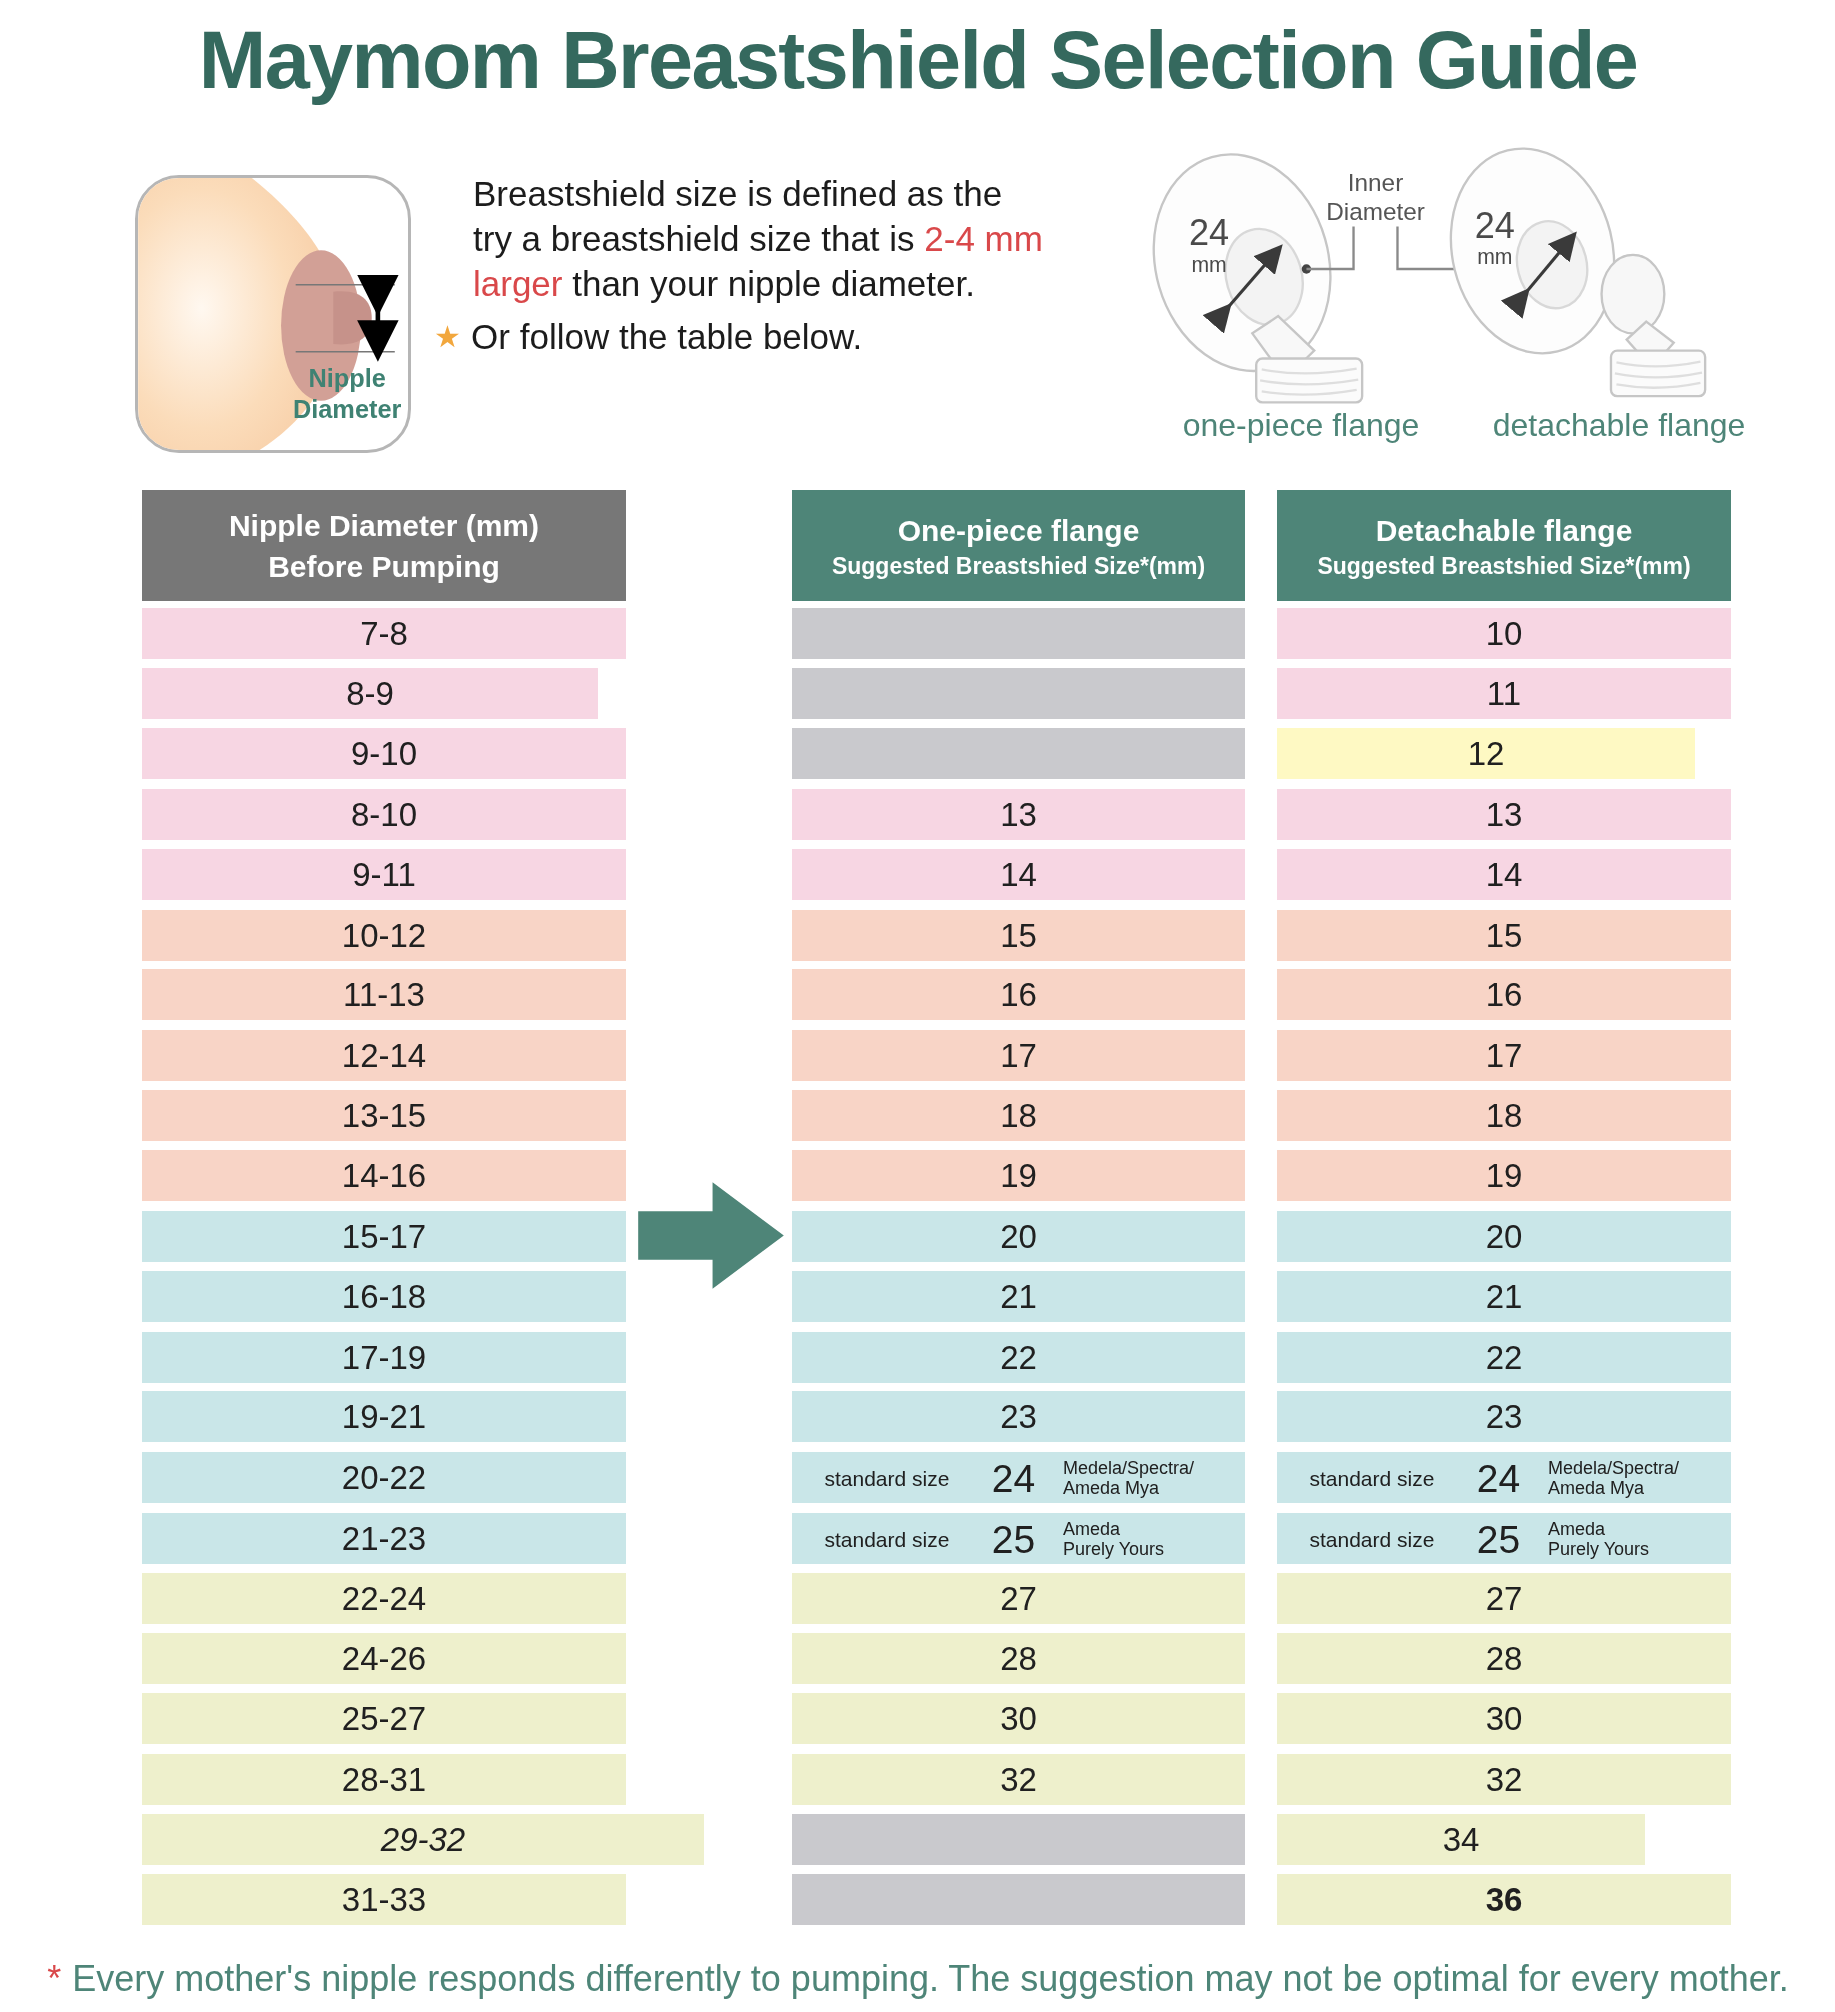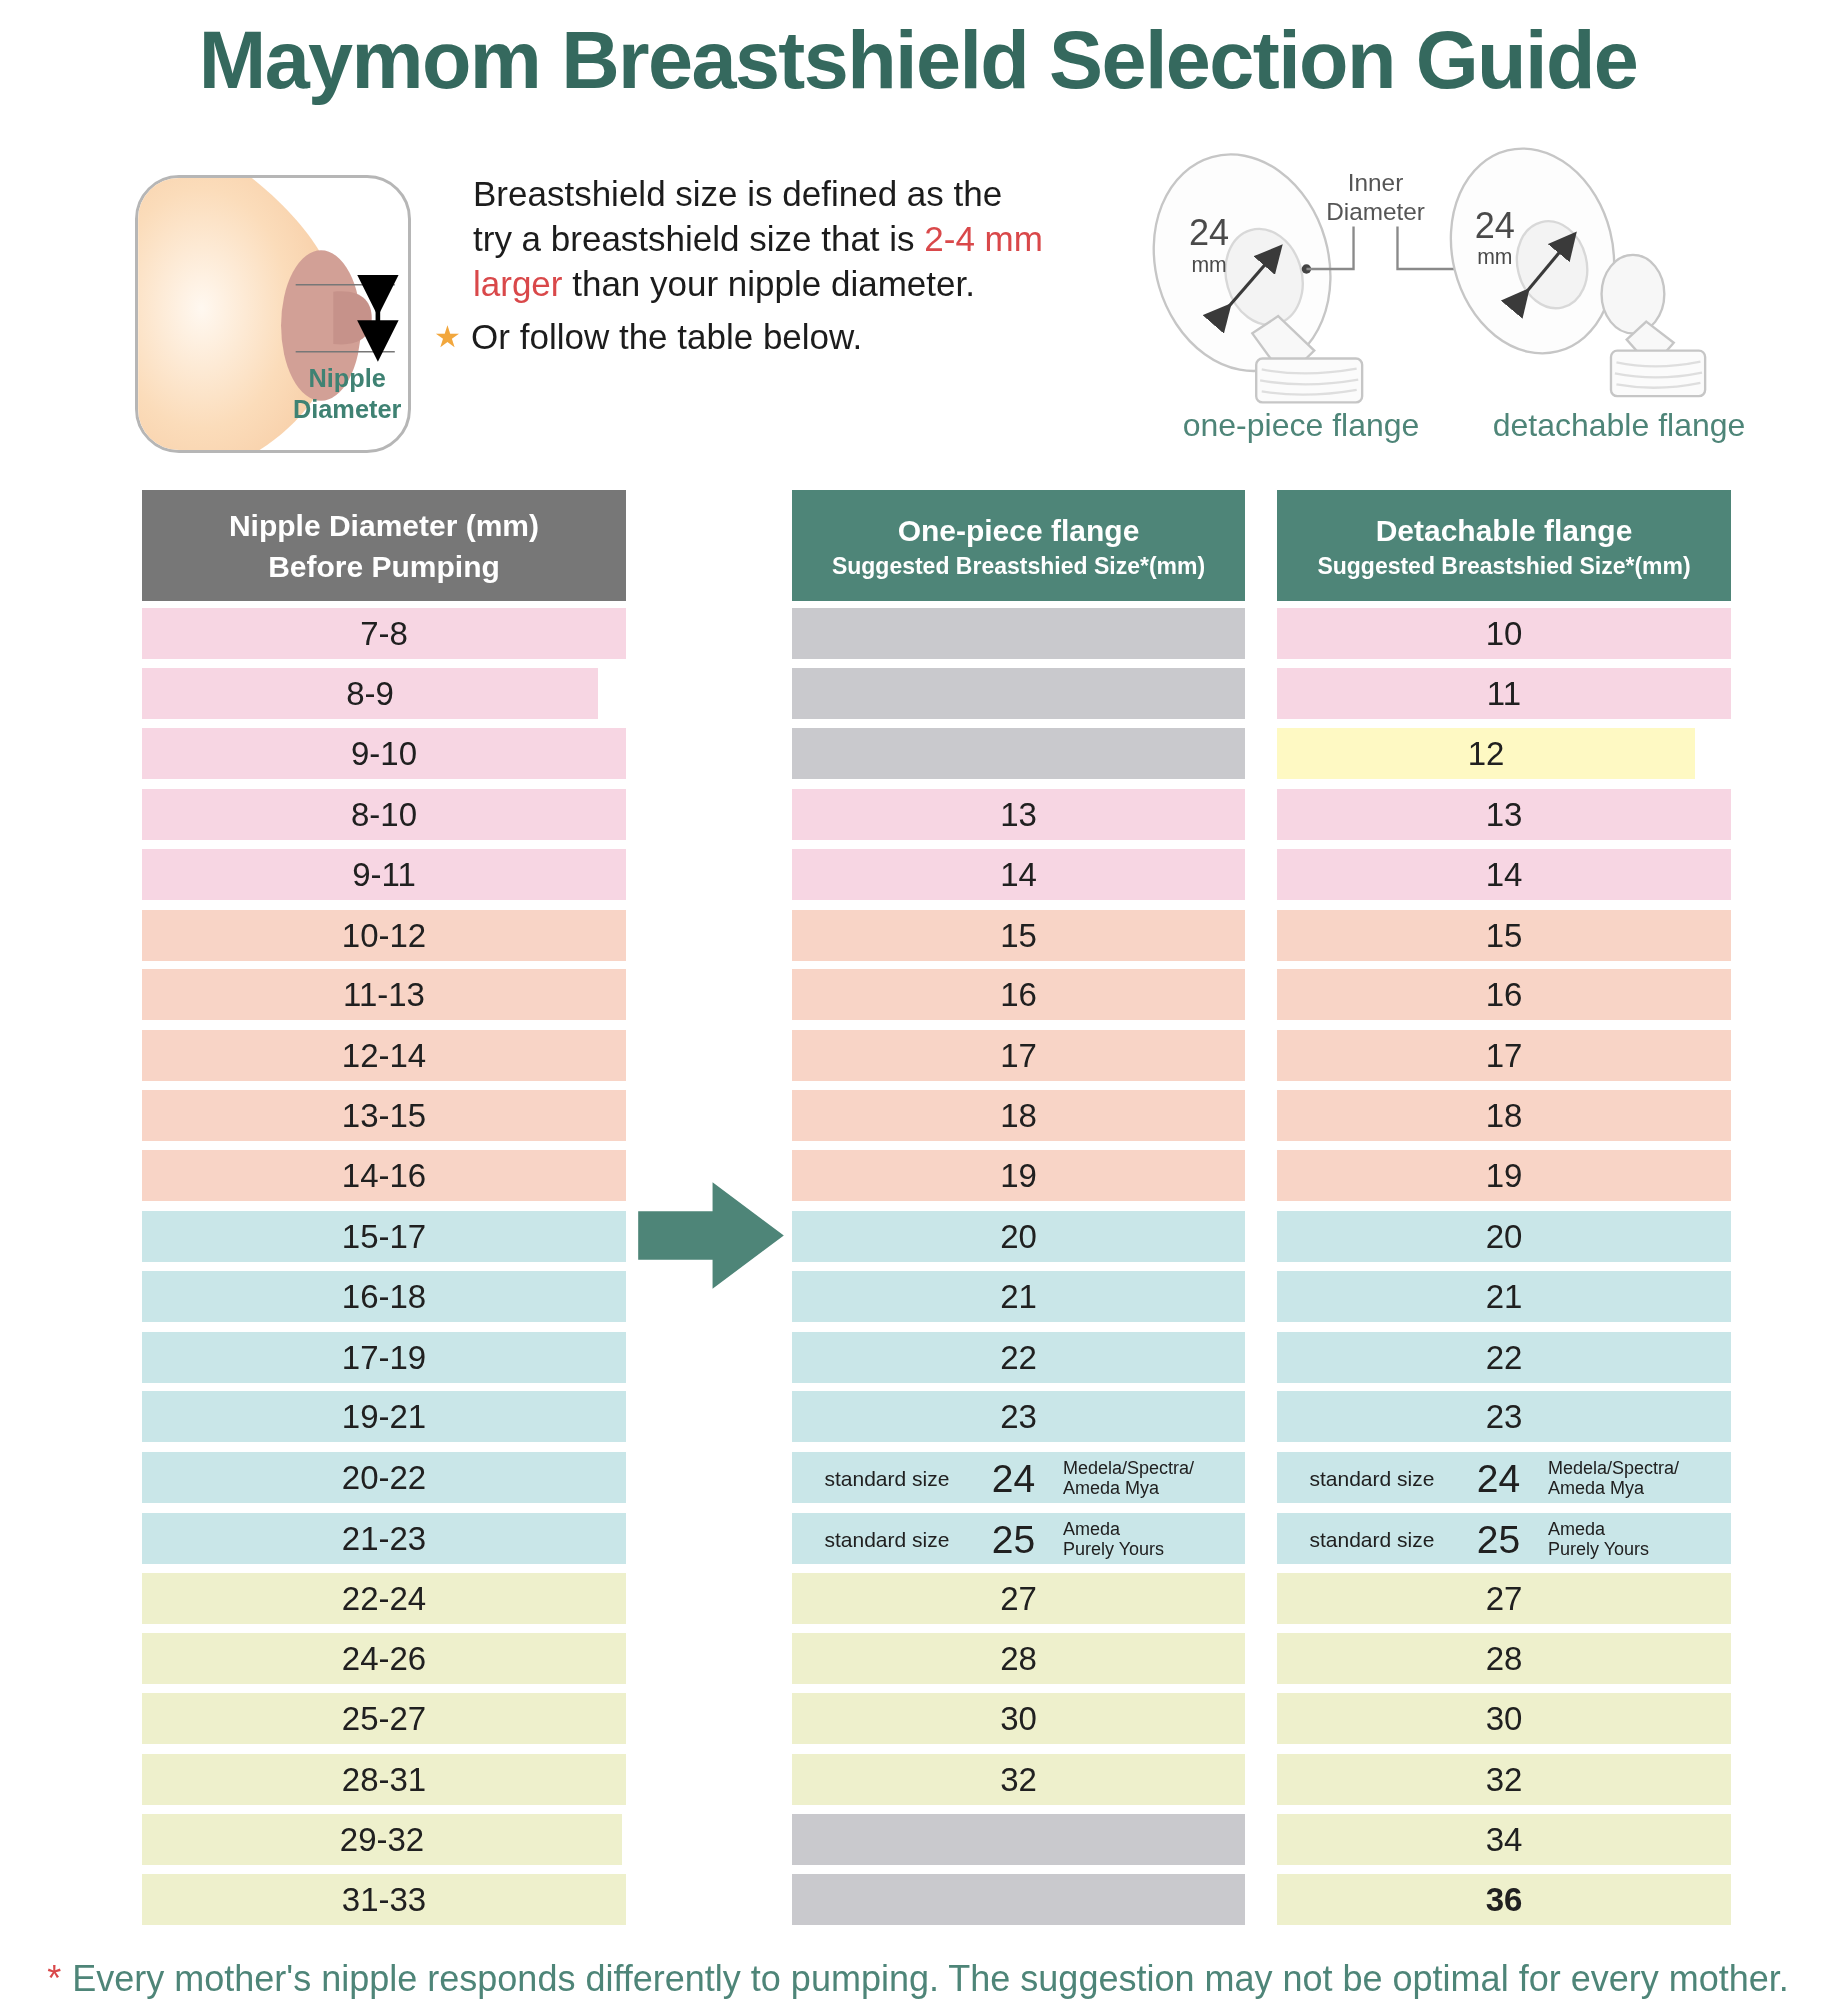--- a/index.html
+++ b/index.html
@@ -247,23 +247,23 @@
       <div class="cell" style="left: 1277px; width: 454px; top: 1573px; background: rgb(238, 240, 204);">27</div>
       <div class="cell" style="left: 142px; width: 484px; top: 1633px; background: rgb(238, 240, 204);">24-26</div>
       <div class="cell" style="left: 792px; width: 453px; top: 1633px; background: rgb(238, 240, 204);">28</div>
       <div class="cell" style="left: 1277px; width: 454px; top: 1633px; background: rgb(238, 240, 204);">28</div>
       <div class="cell" style="left: 142px; width: 484px; top: 1693px; background: rgb(238, 240, 204);">25-27</div>
       <div class="cell" style="left: 792px; width: 453px; top: 1693px; background: rgb(238, 240, 204);">30</div>
       <div class="cell" style="left: 1277px; width: 454px; top: 1693px; background: rgb(238, 240, 204);">30</div>
       <div class="cell" style="left: 142px; width: 484px; top: 1754px; background: rgb(238, 240, 204);">28-31</div>
       <div class="cell" style="left: 792px; width: 453px; top: 1754px; background: rgb(238, 240, 204);">32</div>
       <div class="cell" style="left: 1277px; width: 454px; top: 1754px; background: rgb(238, 240, 204);">32</div>
-      <div class="cell" style="left: 142px; width: 480px; top: 1814px; background: rgb(238, 240, 204);">29-32</div>
+      <div class="cell" style="left: 142px; width: 562px; top: 1814px; background: rgb(238, 240, 204); font-style: italic;">29-32</div>
       <div class="cell" style="left: 792px; width: 453px; top: 1814px; background: rgb(201, 201, 205);"></div>
-      <div class="cell" style="left: 1277px; width: 454px; top: 1814px; background: rgb(238, 240, 204);">34</div>
+      <div class="cell" style="left: 1277px; width: 368px; top: 1814px; background: rgb(238, 240, 204);">34</div>
       <div class="cell" style="left: 142px; width: 484px; top: 1874px; background: rgb(238, 240, 204);">31-33</div>
       <div class="cell" style="left: 792px; width: 453px; top: 1874px; background: rgb(201, 201, 205);"></div>
       <div class="cell" style="left: 1277px; width: 454px; top: 1874px; background: rgb(238, 240, 204); font-weight: bold;">36</div>
     </div>
 
   <svg class="big-arrow" viewBox="0 0 186 152">
     <path d="M 0,45 L 95,45 L 95,8 L 186,76 L 95,144 L 95,107 L 0,107 Z" fill="#4e8578"></path>
   </svg>
 
   <div class="footnote">

